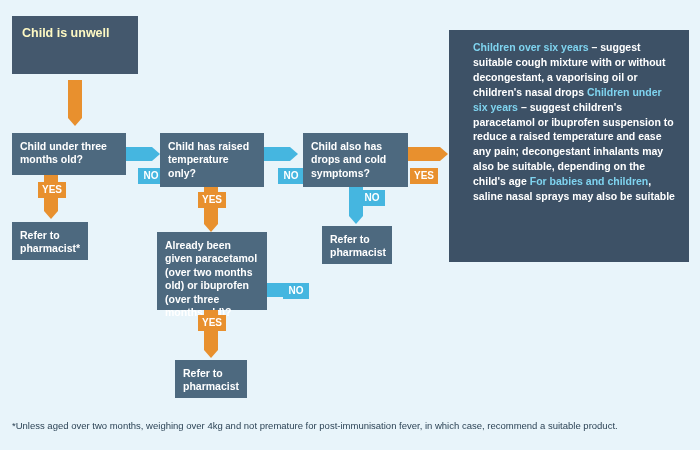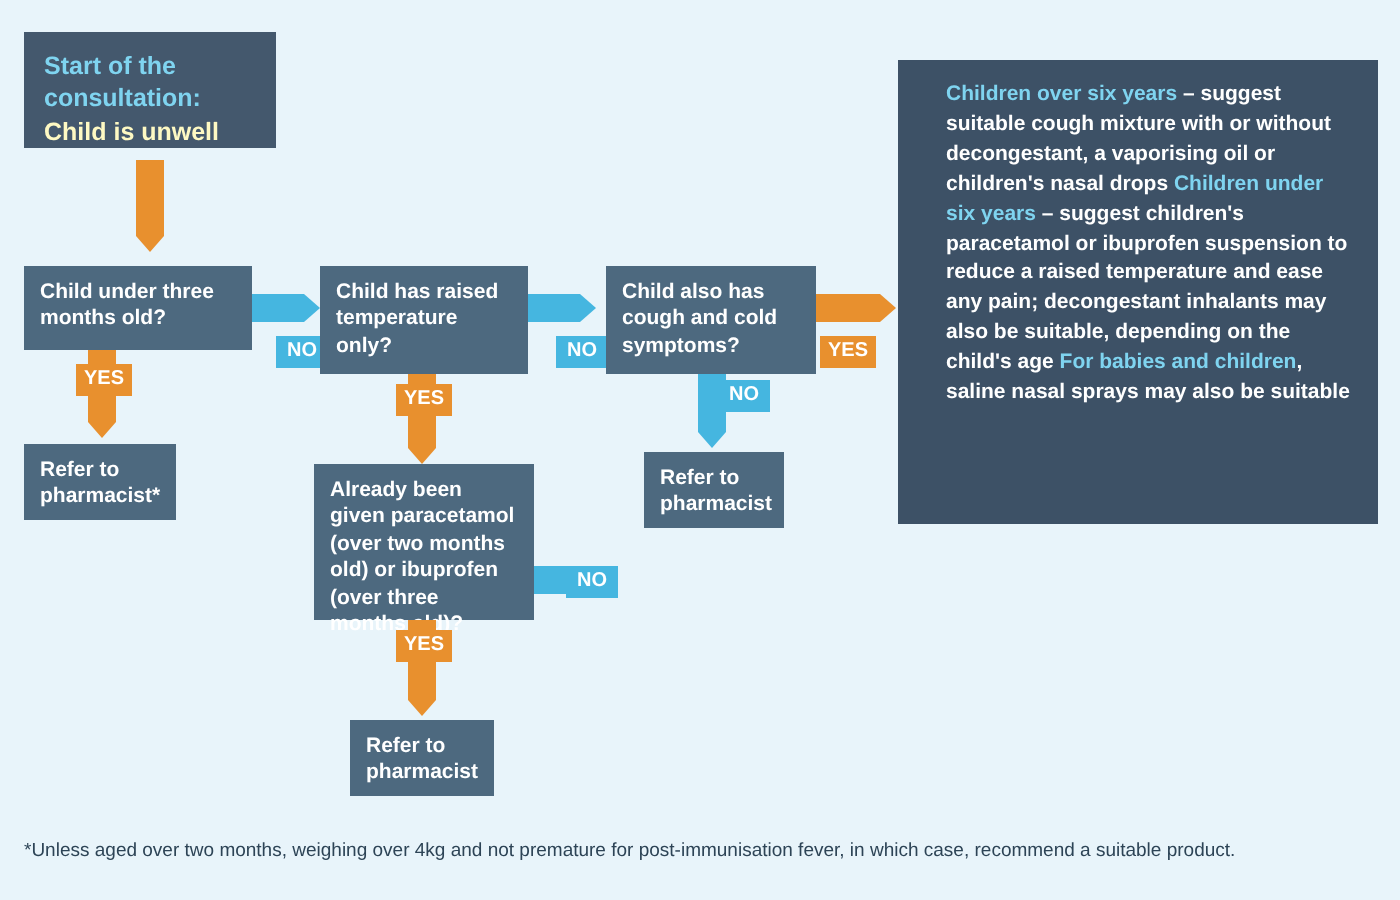--- a/index.html
+++ b/index.html
@@ -130,21 +130,20 @@
     font-weight: normal;
     font-family: "Liberation Sans", sans-serif;
   }
 </style>
 </head>
 <body>
 
 <div id="canvas">
 
   <div class="box box-title" style="left:12px; top:16px; width:126px; height:58px;">
-    <span class="title-line1">Start of the consultation:</span>
     <span class="title-line2">Child is unwell</span>
   </div>
 
   <div class="arrow">
     <div class="shaft-orange" style="left:68px; top:80px; width:14px; height:38px;"></div>
     <div class="head head-down-orange" style="left:68px; top:118px;"></div>
   </div>
 
   <div class="box box-mid" style="left:12px; top:133px; width:114px; height:42px;">
     <span>Child under three months old?</span>
@@ -196,21 +195,21 @@
     <div class="shaft-orange" style="left:204px; top:310px; width:14px; height:40px;"></div>
     <div class="head head-down-orange" style="left:204px; top:350px;"></div>
   </div>
   <div class="lab lab-yes" style="left:198px; top:315px; width:28px; height:16px;">YES</div>
 
   <div class="box box-mid" style="left:175px; top:360px; width:72px; height:38px;">
     <span>Refer to pharmacist</span>
   </div>
 
   <div class="box box-mid" style="left:303px; top:133px; width:105px; height:54px;">
-    <span>Child also has cough and cold symptoms?</span>
+    <span>Child also has drops and cold symptoms?</span>
   </div>
 
   <div class="arrow">
     <div class="shaft-orange" style="left:408px; top:147px; width:32px; height:14px;"></div>
     <div class="head head-right-orange" style="left:440px; top:147px;"></div>
   </div>
   <div class="lab lab-yes" style="left:410px; top:168px; width:28px; height:16px;">YES</div>
 
   <div class="arrow">
     <div class="shaft-blue" style="left:349px; top:187px; width:14px; height:29px;"></div>

